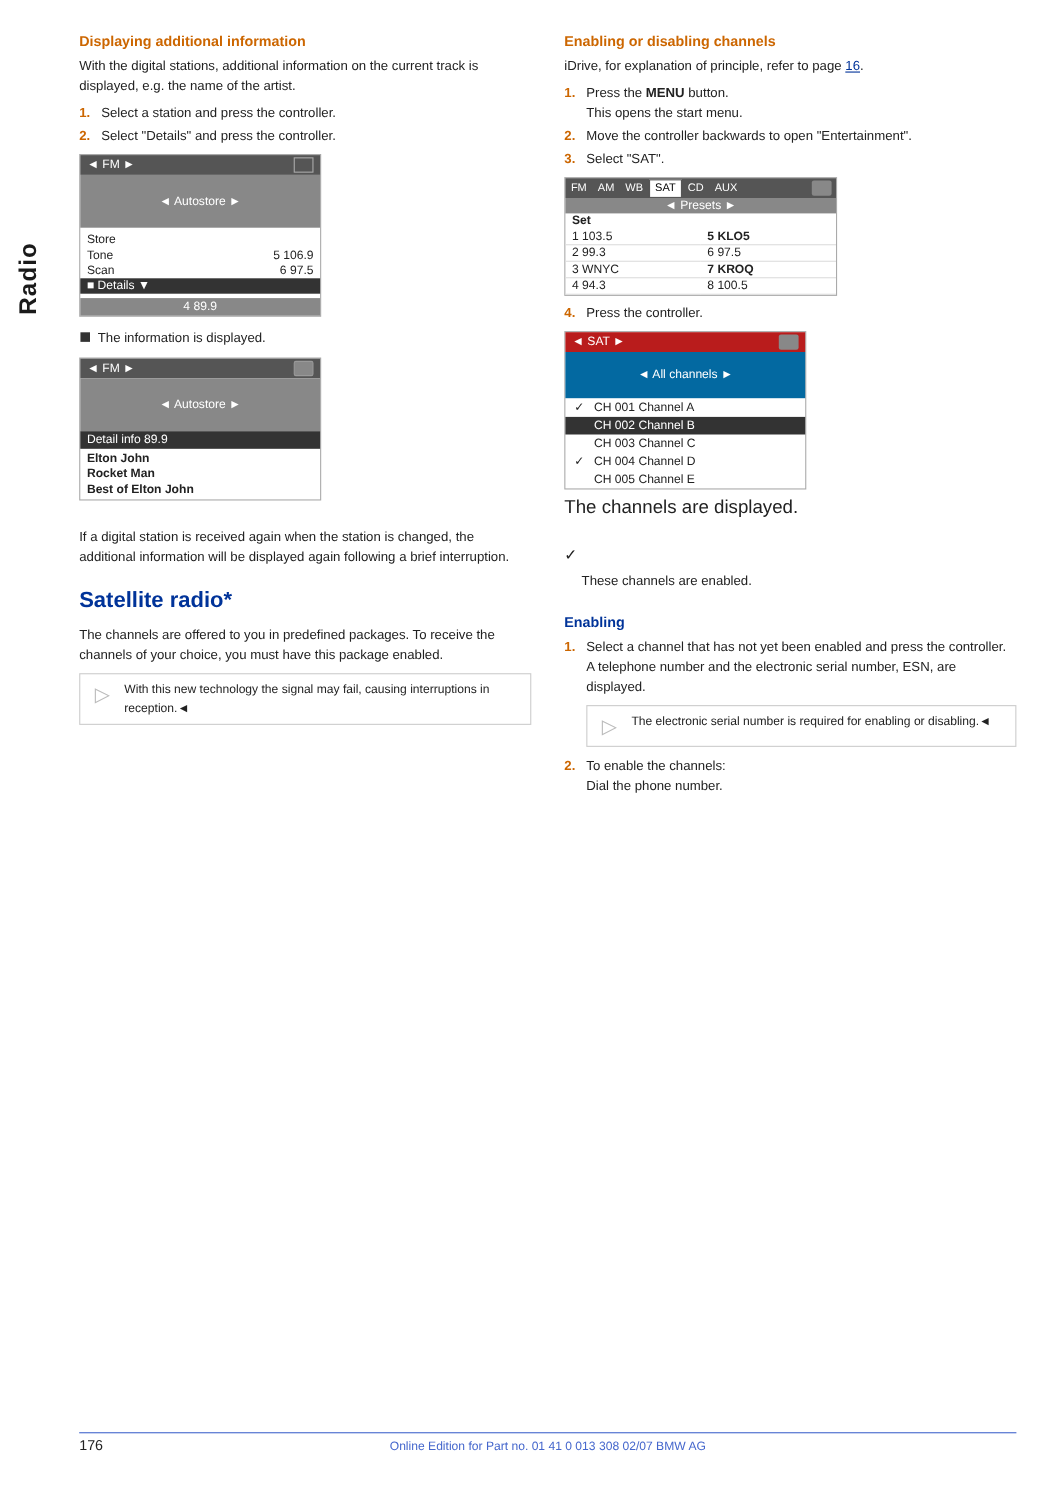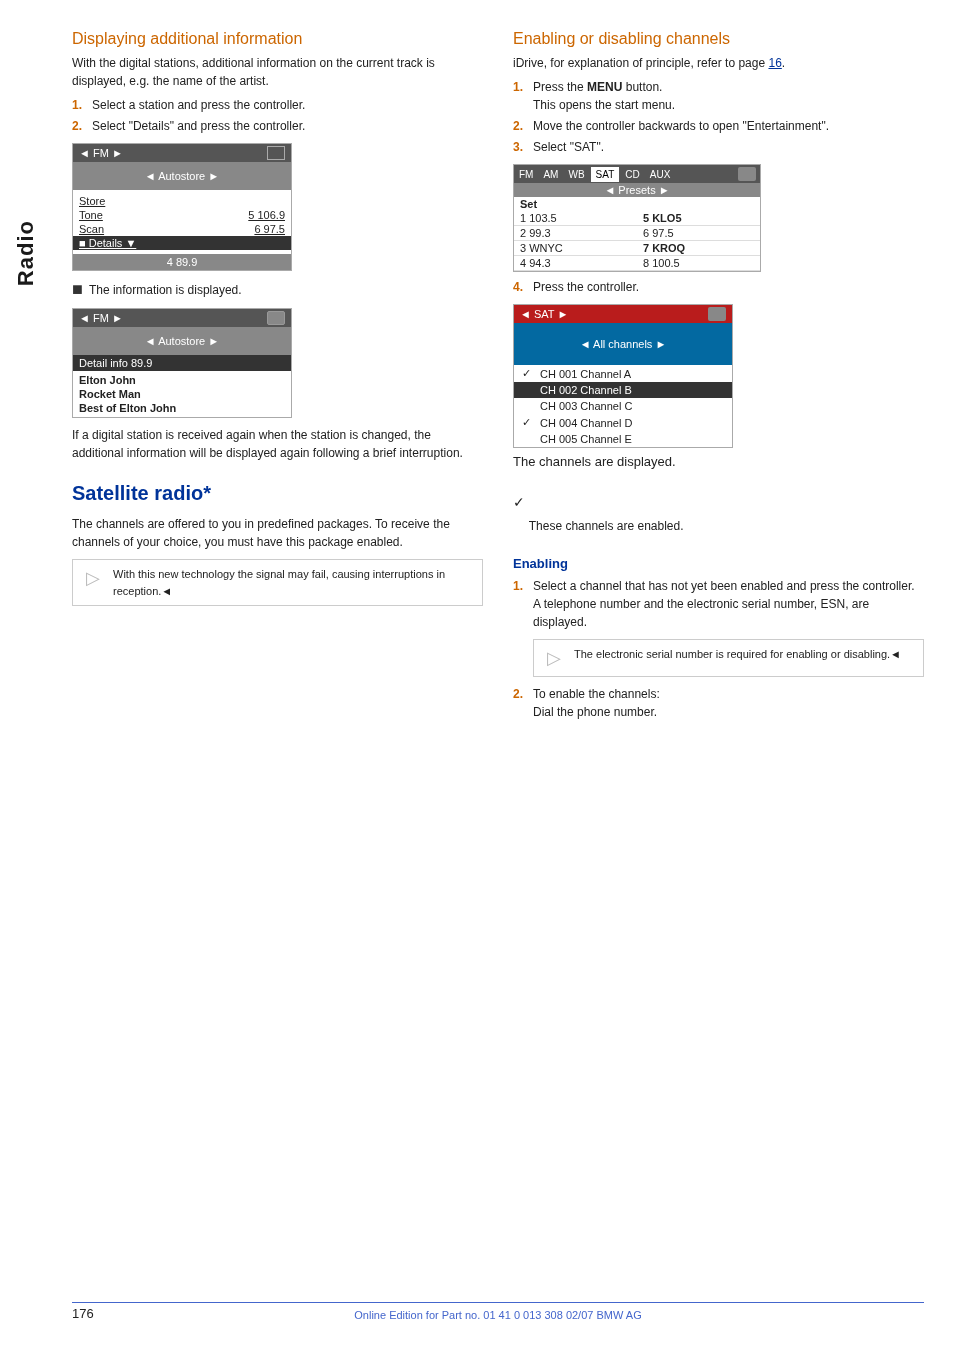--- a/index.html
+++ b/index.html
@@ -56,22 +56,22 @@
     .left-col {
       flex: 1;
     }
 
     .right-col {
       flex: 1;
     }
 
     
     .section-heading {
-      font-size: 16px;
-      font-weight: normal;
+      font-size: 13px;
+      font-weight: bold;
       color: #cc6600;
       margin-bottom: 6px;
     }
 
     .section-heading-blue {
       font-size: 13px;
       font-weight: bold;
       color: #003399;
       margin-bottom: 6px;
     }
@@ -120,38 +120,37 @@
       align-items: center;
       justify-content: space-between;
       padding: 2px 6px;
       font-size: 11px;
     }
 
     .screen-autostore-bar {
       background: #888;
       color: #fff;
       text-align: center;
-      padding: 8px 6px;
+      padding: 18px 6px;
       font-size: 11px;
       display: flex;
       align-items: center;
       justify-content: center;
       gap: 4px;
     }
 
     .screen-menu-list {
       padding: 4px 0;
     }
 
     .screen-menu-row {
       display: flex;
       align-items: center;
       padding: 1px 6px;
       font-size: 11px;
-      text-decoration: underline;
     }
 
     .screen-menu-row.selected {
       background: #333;
       color: #fff;
     }
 
     .screen-menu-label {
       min-width: 50px;
     }
@@ -484,21 +483,21 @@
           <div class="screen-detail-header">
             <span>Detail info 89.9</span>
           </div>
           <div class="screen-detail-rows">
             <div class="screen-detail-row">Elton John</div>
             <div class="screen-detail-row">Rocket Man</div>
             <div class="screen-detail-row">Best of Elton John</div>
           </div>
         </div>
 
-        <p class="body-text" style="margin-top:8px;">If a digital station is received again when the station is changed, the additional information will be displayed again following a brief interruption.</p>
+        <p class="body-text" style="margin-top:24px;">If a digital station is received again when the station is changed, the additional information will be displayed again following a brief interruption.</p>
 
         <div class="satellite-section">
           <div class="satellite-heading">Satellite radio*</div>
           <p class="body-text">The channels are offered to you in predefined packages. To receive the channels of your choice, you must have this package enabled.</p>
           <div class="note-box">
             <div class="note-arrow tri-arrow">▷</div>
             <div class="note-text">With this new technology the signal may fail, causing interruptions in reception.◄</div>
           </div>
         </div>
       </div>
@@ -583,21 +582,21 @@
             <span>CH 004 Channel D</span>
           </div>
           <div class="allch-row">
             <span class="allch-check"></span>
             <span>CH 005 Channel E</span>
           </div>
         </div>
 
         <div class="channels-note">
           <div class="channels-note-row">
-            <span style="font-size:13px;">The channels are displayed.</span>
+            <span style="font-size:17px;">The channels are displayed.</span>
           </div>
           <div class="channels-note-row">
             <span style="font-size:14px;">✓</span>
             <span style="font-size:12px;margin-top:48px;">These channels are enabled.</span>
           </div>
         </div>
 
         <div class="section-heading-blue" style="margin-top:23px;">Enabling</div>
         <ol class="numbered-list">
           <li>

